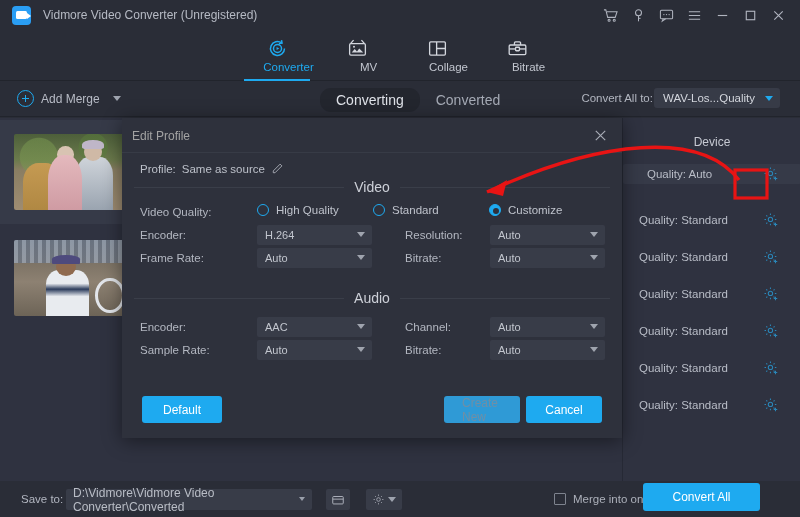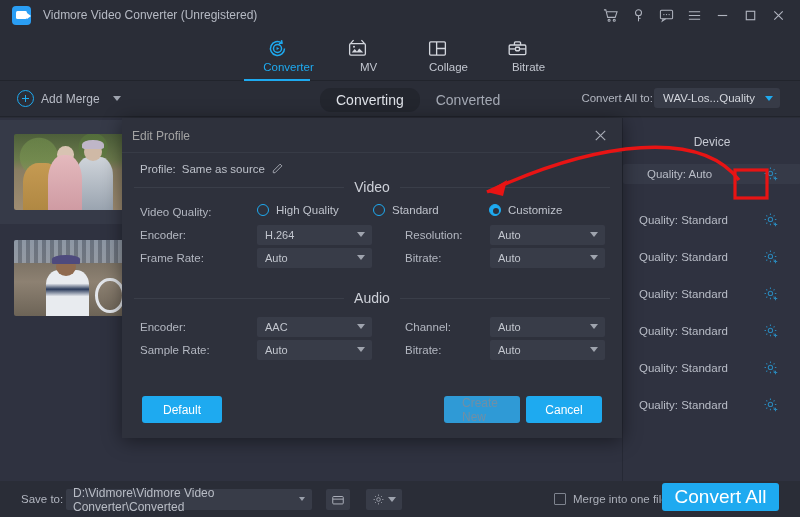--- a/index.html
+++ b/index.html
@@ -252,24 +252,24 @@
   }
   .merge {
     position: absolute; left: 554px; top: 12px;
     display: flex; align-items: center; gap: 7px;
     font-size: 11.5px; color: #acb0ba; cursor: pointer;
   }
   .cbox {
     width: 12px; height: 12px; border: 1.3px solid #7e838e; border-radius: 1px;
   }
   .convert-all-btn {
-    position: absolute; left: 662px; top: 483px; width: 117px; height: 28px;
+    position: absolute; left: 643px; top: 483px; width: 117px; height: 28px;
     background: #1eaaf0; border-radius: 3px; color: #fff;
     display: flex; align-items: center; justify-content: center;
-    font-size: 19px; cursor: pointer;
+    font-size: 12px; cursor: pointer;
   }
 
   
   .dialog {
     position: absolute; left: 122px; top: 118px; width: 500px; height: 320px;
     background: #2e313c; box-shadow: 0 3px 18px rgba(0,0,0,.45);
     z-index: 40;
   }
   .dlg-header {
     position: absolute; left: 0; top: 0; width: 500px; height: 35px;

